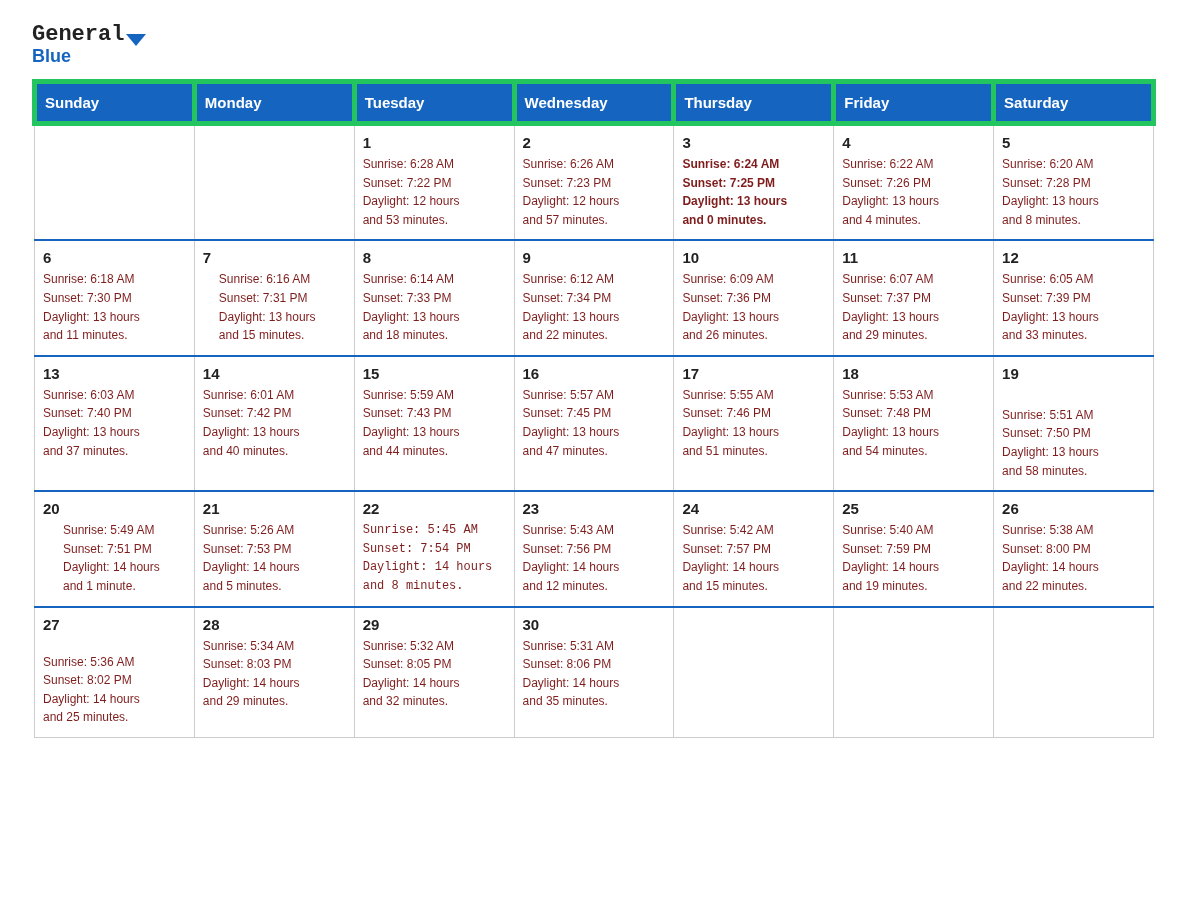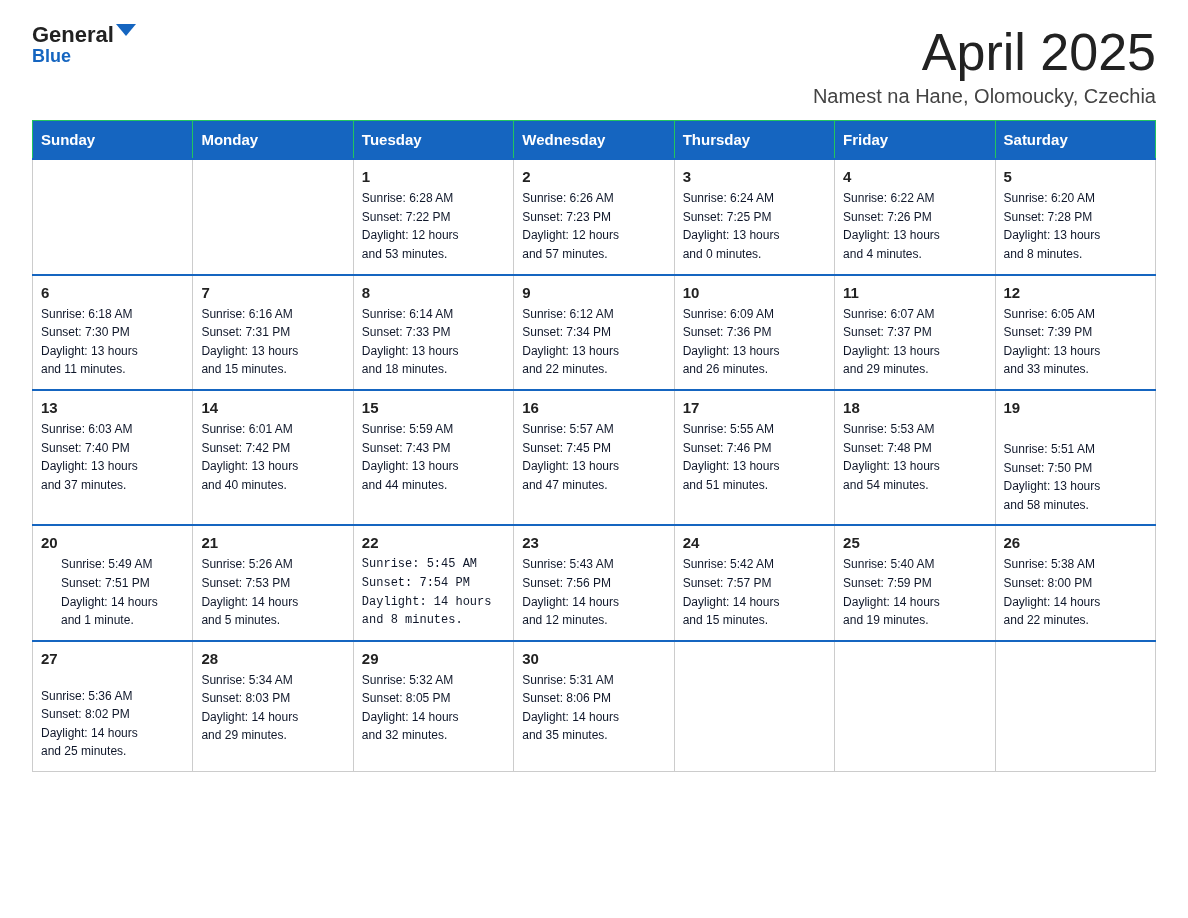--- a/index.html
+++ b/index.html
@@ -31,21 +31,22 @@
       height: 0;
       border-left: 10px solid transparent;
       border-right: 10px solid transparent;
       border-top: 12px solid #1565c0;
       display: inline-block;
       margin-left: 2px;
       vertical-align: middle;
     }
     .logo-line {
       display: flex;
-      align-items: flex-start;
+      align-items: flex-end;
+      font-family: Liberation Mono, monospace;
     }
     .logo-blue-text {
       font-size: 18px;
       font-weight: bold;
       color: #1565c0;
     }
     .title-block {
       text-align: right;
     }
     .month-title {
@@ -64,21 +65,21 @@
       border-collapse: collapse;
       margin-top: 12px;
     }
     .calendar thead tr th {
       background-color: #1565c0;
       color: #ffffff;
       font-size: 15px;
       font-weight: bold;
       padding: 10px 8px;
       text-align: left;
-      border: 1px solid #22c55e;
+      border: 5px solid #22c55e;
       margin-top: 27px;
     }
     .calendar tbody tr td {
       vertical-align: top;
       padding: 8px 8px 10px 8px;
       border: 1px solid #ccc;
       border-top: 2px solid #1565c0;
       font-size: 12.5px;
       color: #222;
       width: calc(100% / 7);
@@ -86,43 +87,39 @@
     }
     .calendar tbody tr td .day-num {
       font-size: 15px;
       font-weight: bold;
       display: block;
       margin-bottom: 4px;
     }
     .calendar tbody tr td .day-info {
       font-size: 12px;
       line-height: 1.55;
-      color: #0f172a;
+      color: #7f1d1d;
     }
     .calendar tbody tr td.empty {
       background: #fff;
     }
   </style>
 </head>
 <body>
 
 <div class="header-row">
   <div class="logo">
     <div class="logo-line">
       <span class="logo-text">General</span>
       <span class="logo-triangle"></span>
     </div>
     <div>
       <span class="logo-blue-text">Blue</span>
     </div>
   </div>
-  <div class="title-block">
-    <div class="month-title">April 2025</div>
-    <div class="location-title">Namest na Hane, Olomoucky, Czechia</div>
-  </div>
 </div>
 
 <table class="calendar">
   <thead>
     <tr>
     <th>Sunday</th>
         <th>Monday</th>
         <th>Tuesday</th>
         <th>Wednesday</th>
         <th>Thursday</th>
@@ -143,21 +140,21 @@
         </td>
         <td>
           <span class="day-num">2</span>
           <div class="day-info" style="white-space: pre-line;">Sunrise: 6:26 AM
 Sunset: 7:23 PM
 Daylight: 12 hours
 and 57 minutes.</div>
         </td>
         <td>
           <span class="day-num">3</span>
-          <div class="day-info" style="white-space: pre-line;">Sunrise: 6:24 AM
+          <div class="day-info" style="white-space: pre-line; font-weight: bold;">Sunrise: 6:24 AM
 Sunset: 7:25 PM
 Daylight: 13 hours
 and 0 minutes.</div>
         </td>
         <td>
           <span class="day-num">4</span>
           <div class="day-info" style="white-space: pre-line;">Sunrise: 6:22 AM
 Sunset: 7:26 PM
 Daylight: 13 hours
 and 4 minutes.</div>
@@ -173,21 +170,21 @@
       <tr>
         <td>
           <span class="day-num">6</span>
           <div class="day-info" style="white-space: pre-line;">Sunrise: 6:18 AM
 Sunset: 7:30 PM
 Daylight: 13 hours
 and 11 minutes.</div>
         </td>
         <td>
           <span class="day-num">7</span>
-          <div class="day-info" style="white-space: pre-line;">Sunrise: 6:16 AM
+          <div class="day-info" style="white-space: pre-line; margin-left: 16px;">Sunrise: 6:16 AM
 Sunset: 7:31 PM
 Daylight: 13 hours
 and 15 minutes.</div>
         </td>
         <td>
           <span class="day-num">8</span>
           <div class="day-info" style="white-space: pre-line;">Sunrise: 6:14 AM
 Sunset: 7:33 PM
 Daylight: 13 hours
 and 18 minutes.</div>

